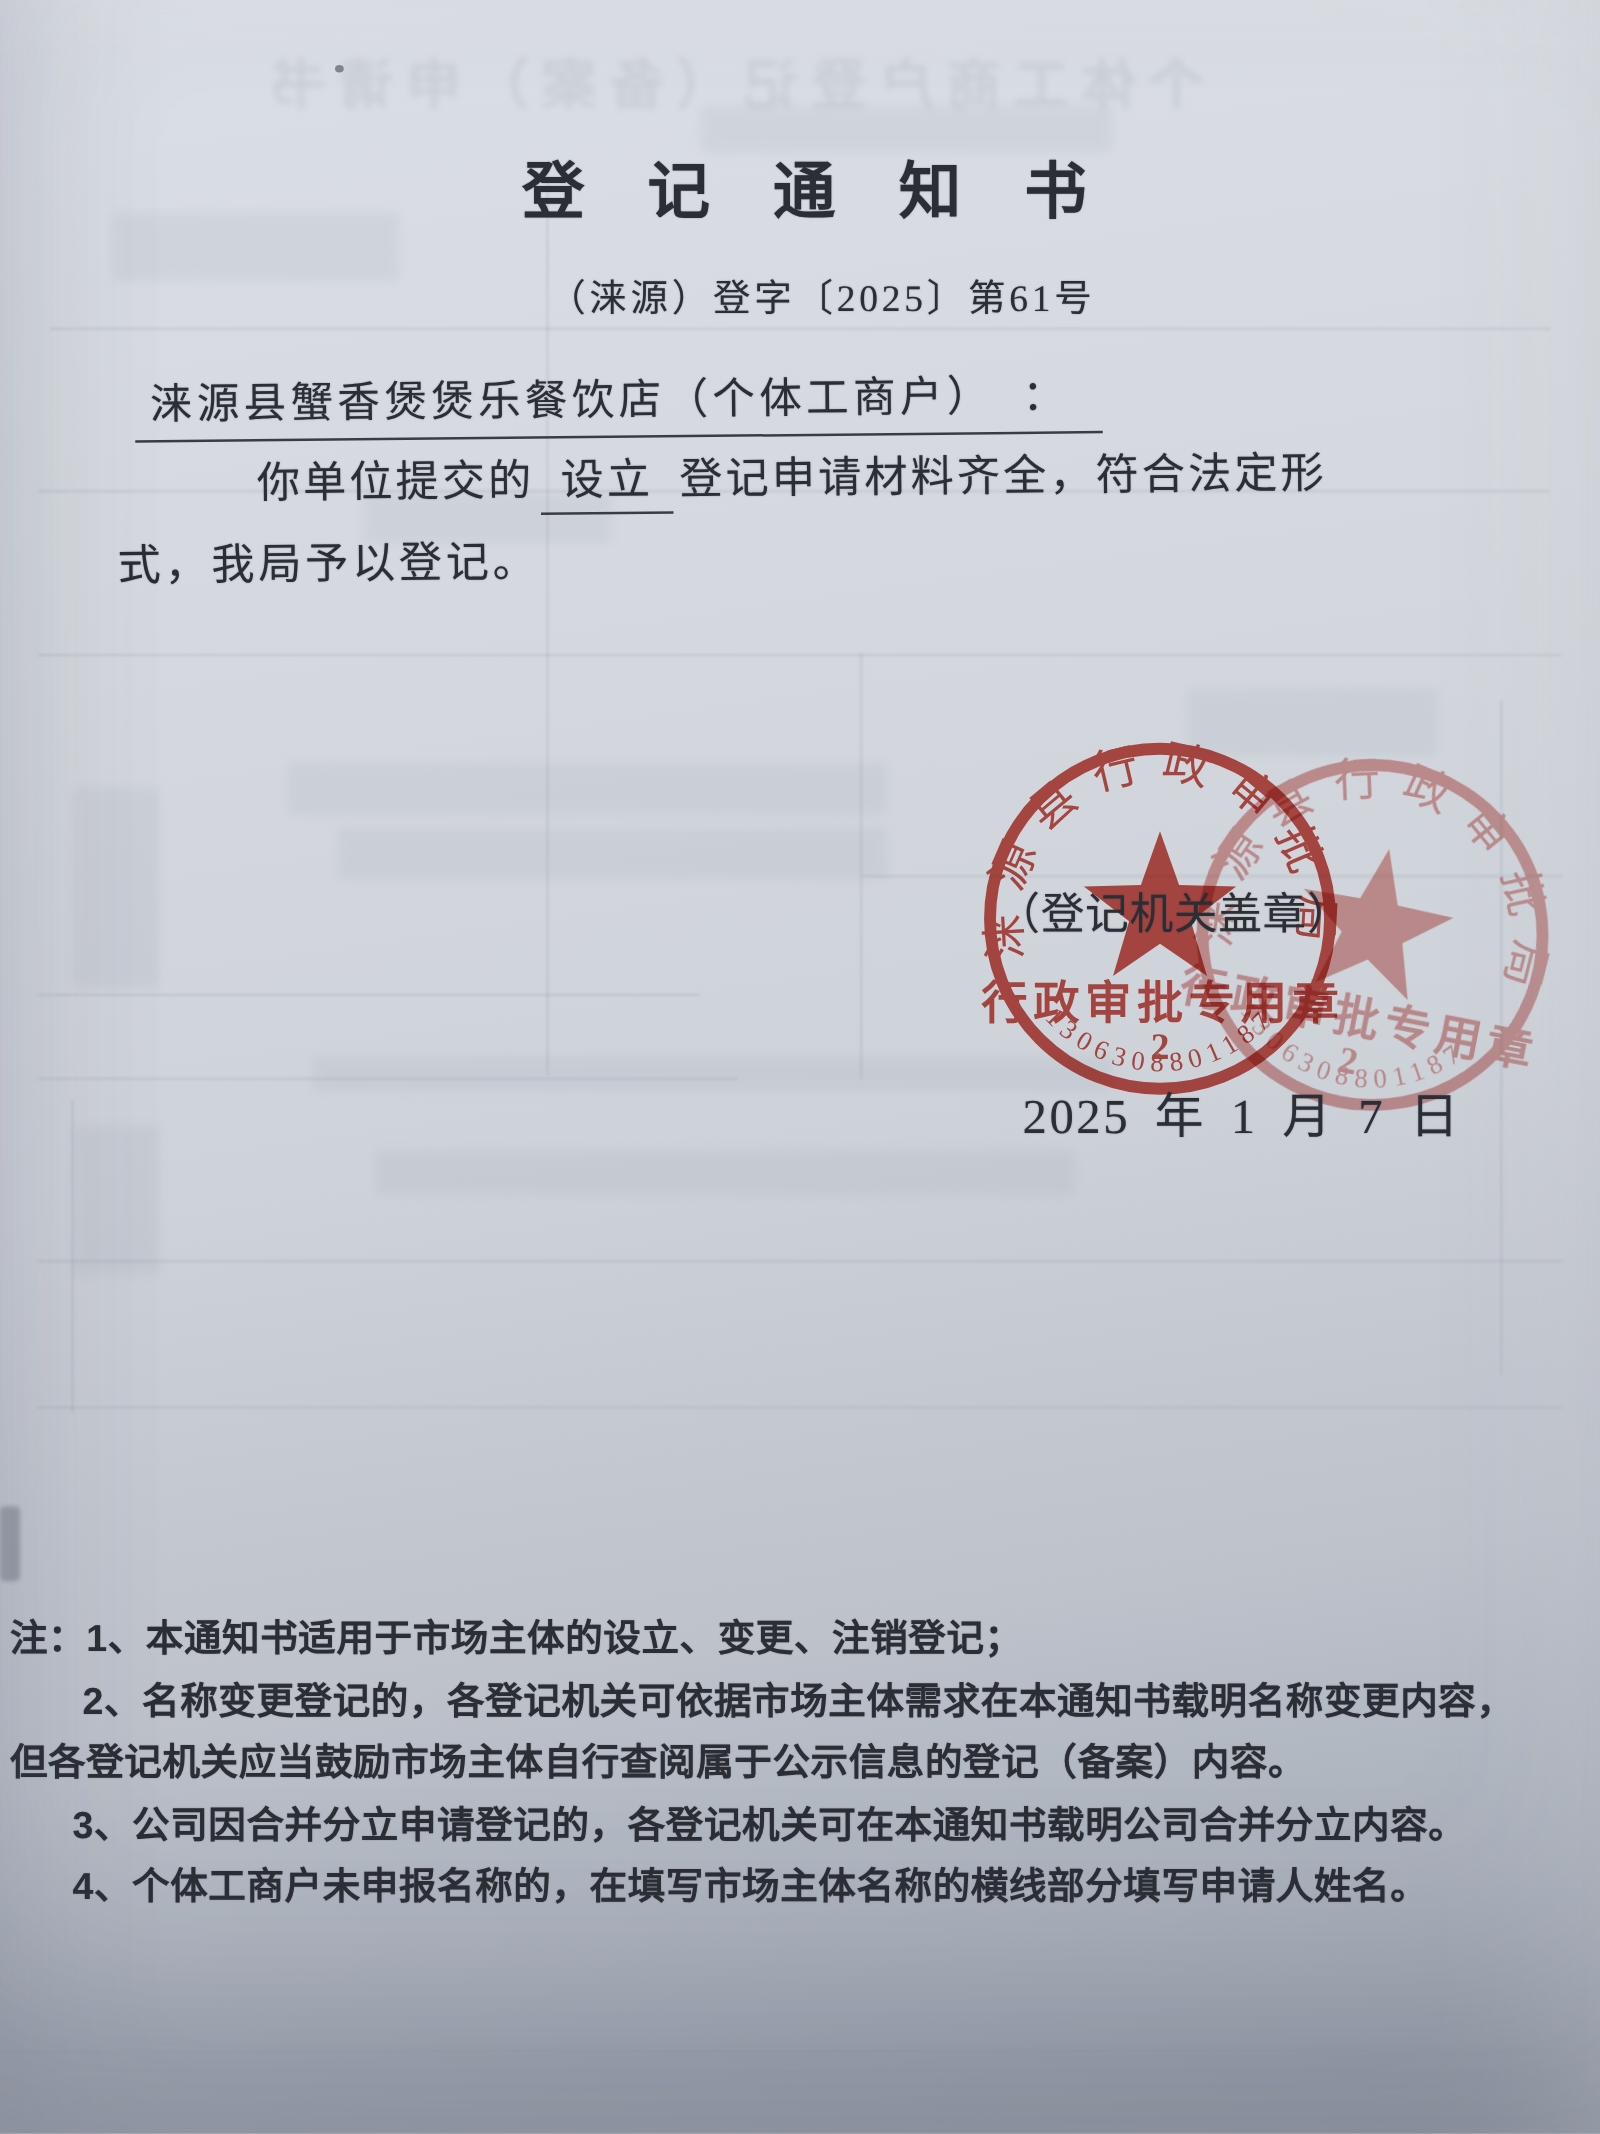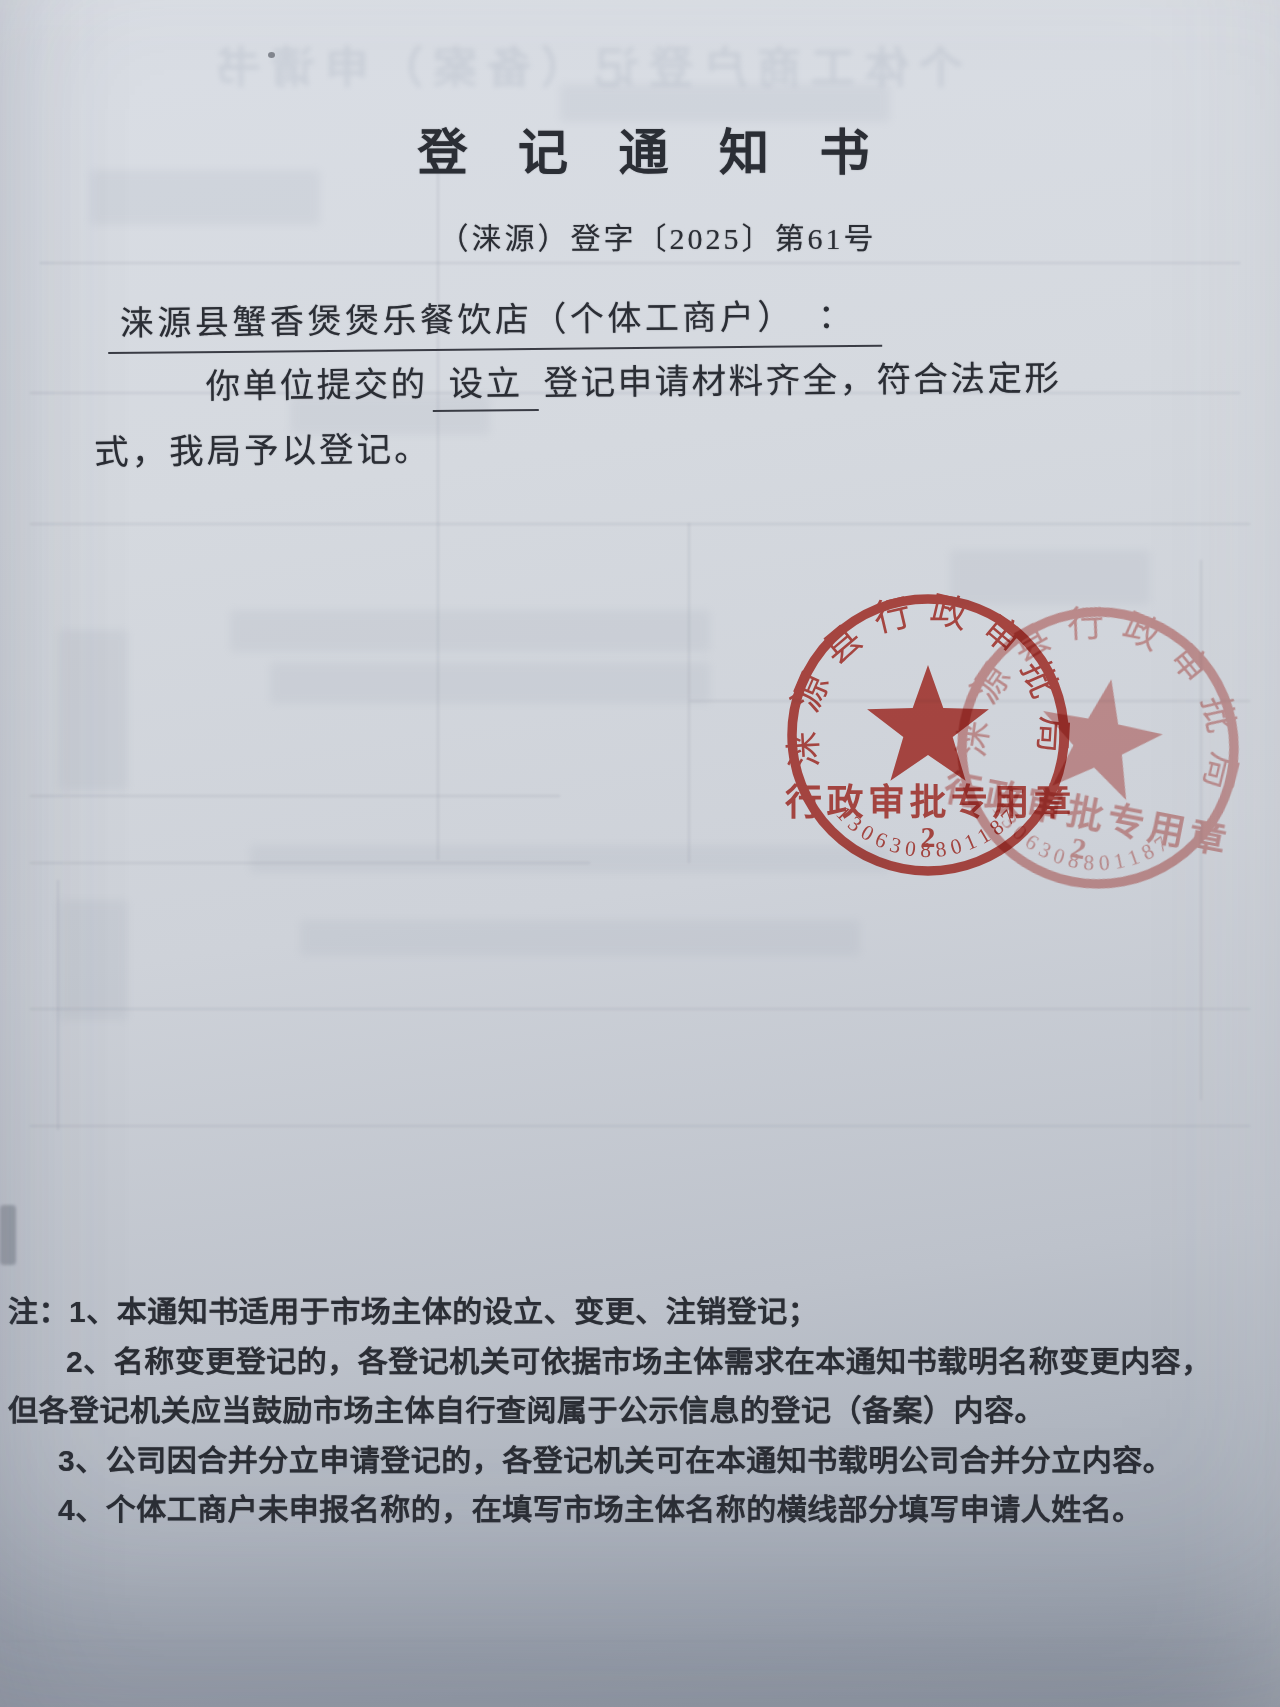--- a/index.html
+++ b/index.html
@@ -96,20 +96,21 @@
   <div class="doc-number ink">（涞源）登字〔2025〕第61号</div>
 
   <div class="mid">
     <div class="recipient ink"><span class="uline"><span>涞源县蟹香煲煲乐餐饮店（个体工商户）</span><span class="colon">：</span></span>
     </div>
     <div class="body-l1 ink"><span>你单位提交的</span><span class="blank">设立</span><span>登记申请材料齐全，符合法定形</span>
     </div>
     <div class="body-l2 ink">式，我局予以登记。</div>
   </div>
 
+  <div class="stamp-caption ink">（登记机关盖章）</div>
 
   <svg class="stamp s1" width="300" height="300" viewBox="-150 -150 300 300" aria-hidden="true">
     <defs>
       <path id="arcTop" d="M -105.3,38.3 A 112,112 0 1 1 105.3,38.3" fill="none"></path>
       <path id="arcBot" d="M -105.7,61 A 122,122 0 0 0 105.7,61" fill="none"></path>
       <g id="sealArt">
         <circle r="136" fill="none" stroke="currentColor" stroke-width="9.5"></circle>
         <path d="M0,-64 L15.3,-21 L60.9,-19.8 L24.7,8 L37.6,51.8 L0,26 L-37.6,51.8 L-24.7,8 L-60.9,-19.8 L-15.3,-21 Z" transform="translate(0,-6)" fill="currentColor"></path>
         <text font-size="37" letter-spacing="15" fill="currentColor">
           <textPath href="#arcTop" startOffset="50%" text-anchor="middle">涞源县行政审批局</textPath>
@@ -120,20 +121,21 @@
           <textPath href="#arcBot" startOffset="50%" text-anchor="middle">1306308801187</textPath>
         </text>
       </g>
     </defs>
     <use href="#sealArt"></use>
   </svg>
   <svg class="stamp s2" width="300" height="300" viewBox="-150 -150 300 300" aria-hidden="true">
     <use href="#sealArt"></use>
   </svg>
 
+  <div class="issue-date ink">2025 年 1 月 7 日</div>
 
   <div class="notes">
     <div class="line l1">注：1、本通知书适用于市场主体的设立、变更、注销登记；</div>
     <div class="line l2">2、名称变更登记的，各登记机关可依据市场主体需求在本通知书载明名称变更内容，</div>
     <div class="line l3">但各登记机关应当鼓励市场主体自行查阅属于公示信息的登记（备案）内容。</div>
     <div class="line l4">3、公司因合并分立申请登记的，各登记机关可在本通知书载明公司合并分立内容。</div>
     <div class="line l5">4、个体工商户未申报名称的，在填写市场主体名称的横线部分填写申请人姓名。</div>
   </div>
 
   <div class="vignette"></div>

